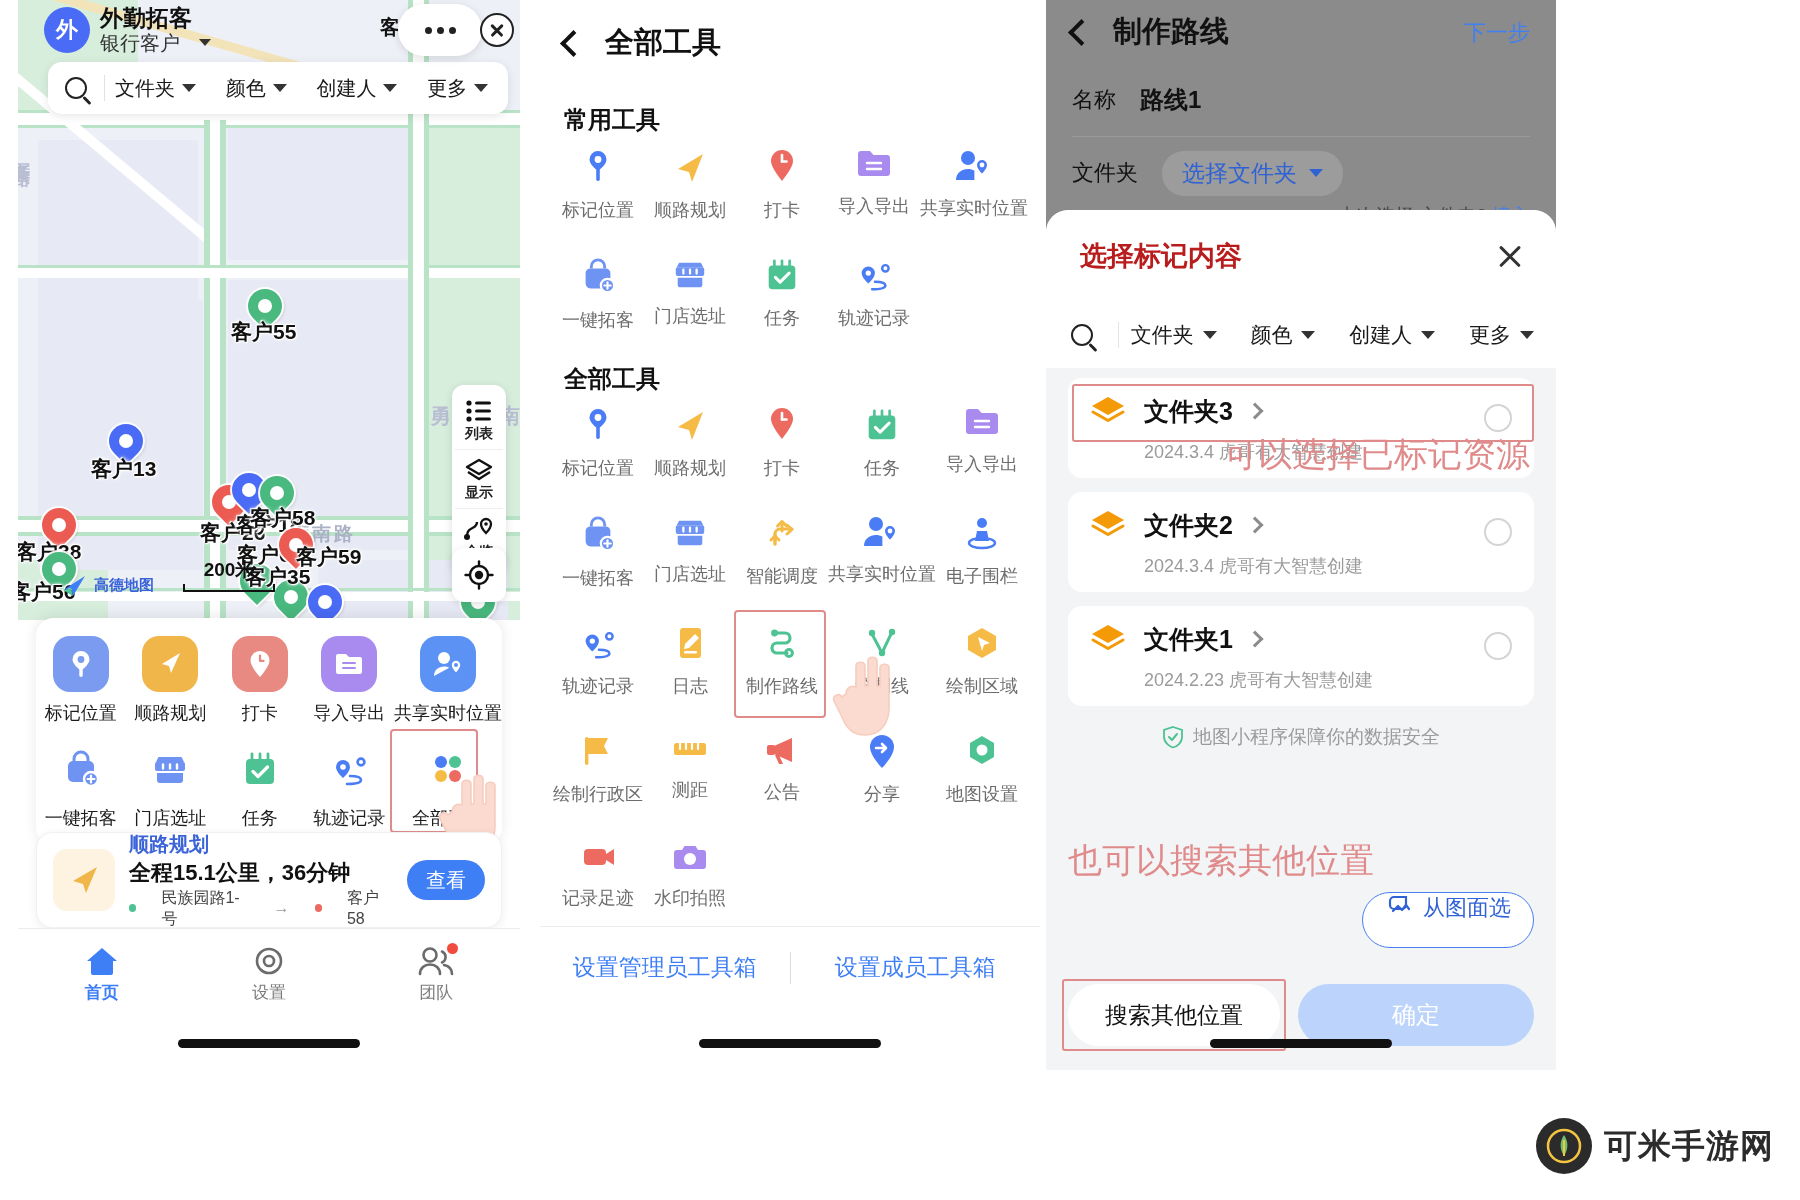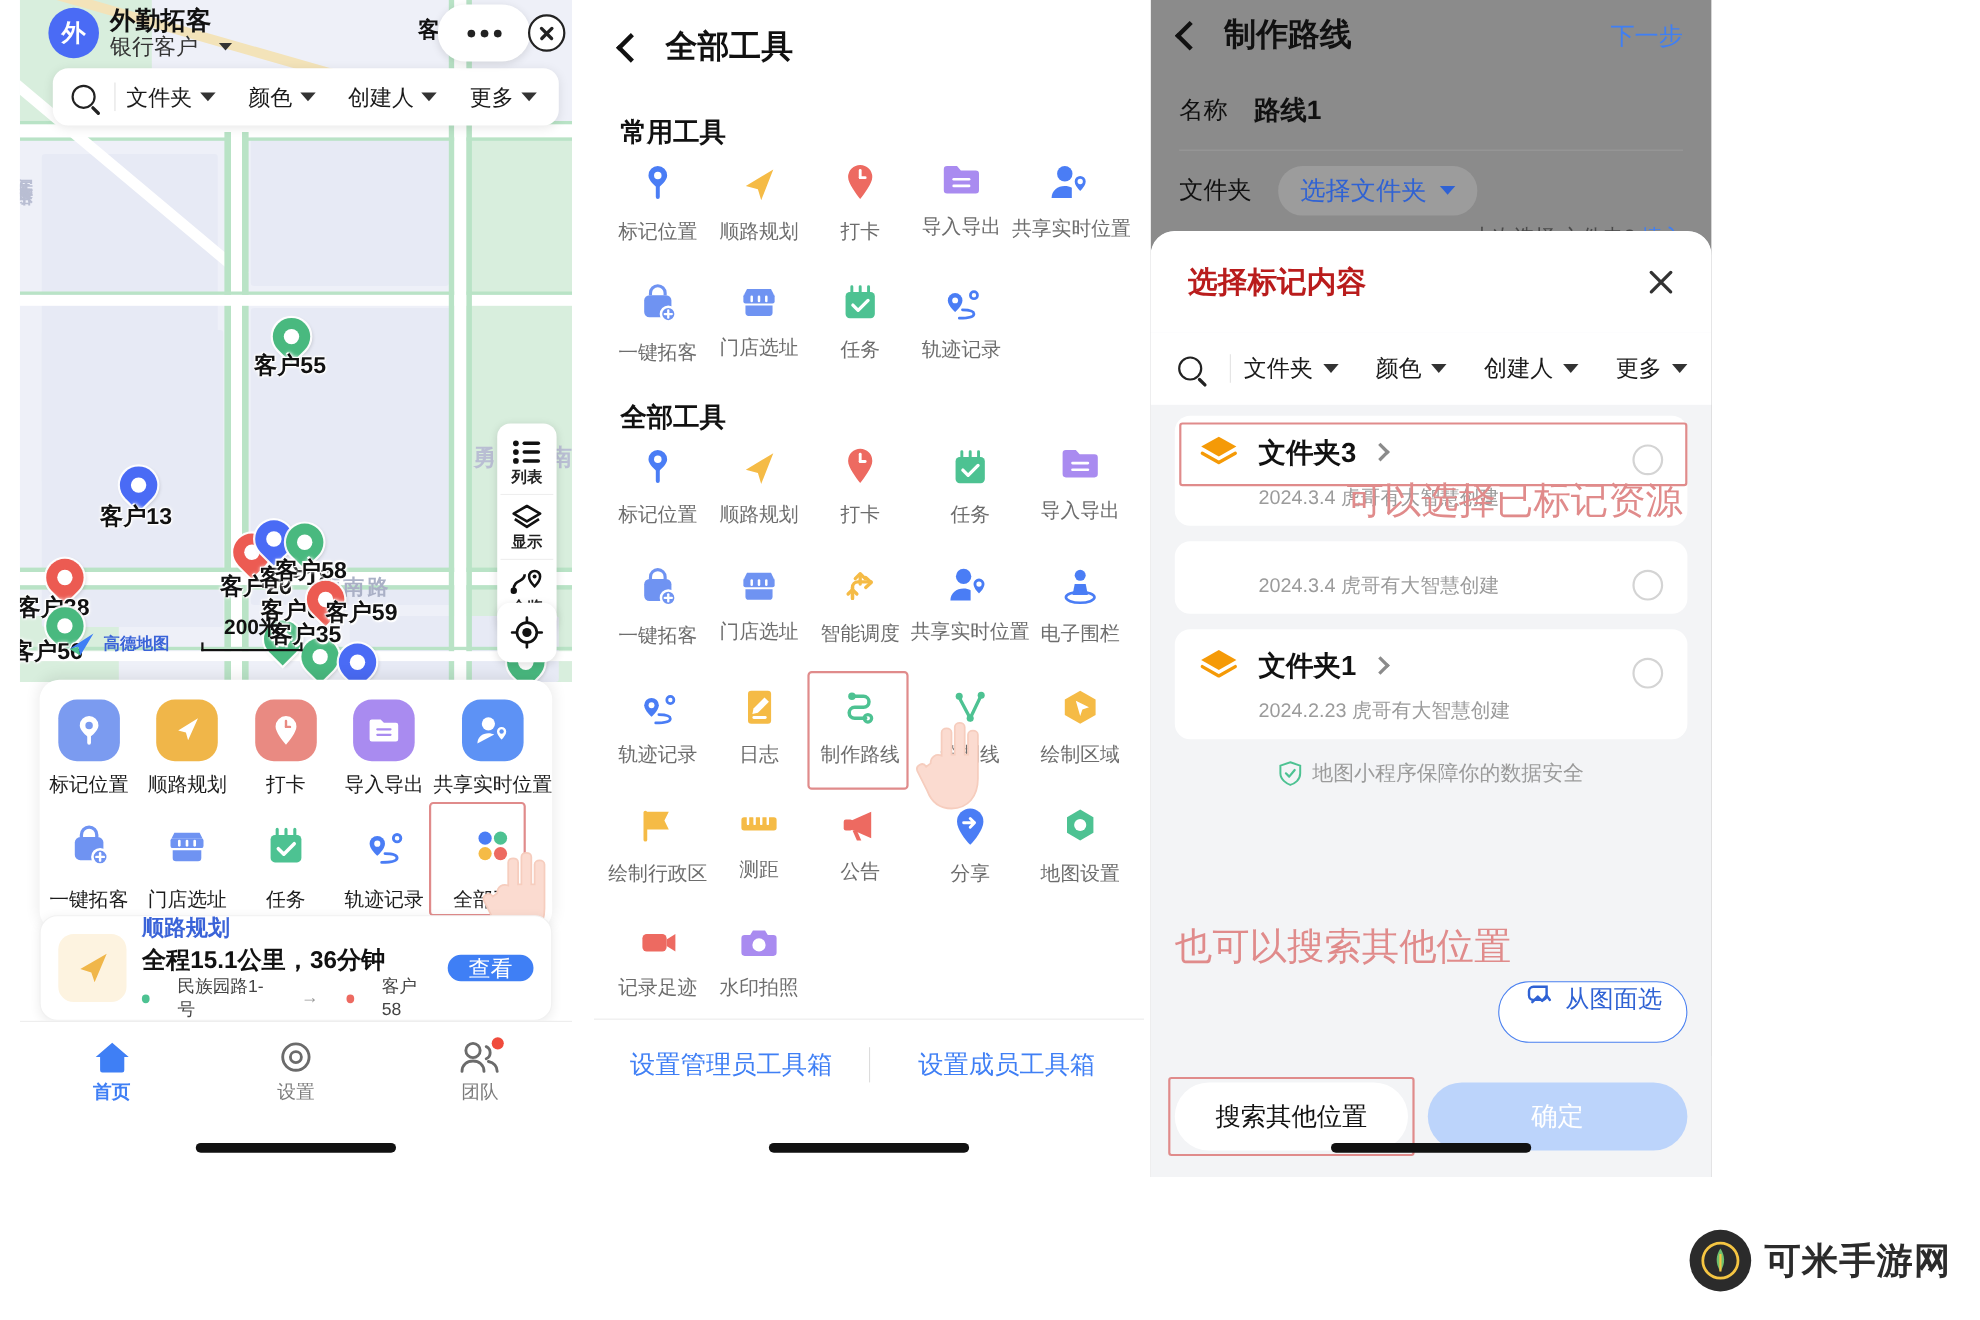--- a/index.html
+++ b/index.html
@@ -158,21 +158,21 @@
     position:absolute; left:18px; top:832px; width:466px; height:96px; background:#fff; border-radius:16px;
     box-shadow:0 2px 10px rgba(0,0,0,.07); display:flex; align-items:center; padding:0 16px; gap:14px; z-index:8;
     border:1px solid #f1f1f1;
   }
   .rc-ico { width:62px;height:62px;border-radius:14px;background:#fdf3e0;display:flex;align-items:center;justify-content:center;}
   .rc-mid { flex:1; line-height:1.32; }
   .rc-t { font-size:20px;font-weight:800;color:#3a63d8; }
   .rc-s { font-size:22px;font-weight:800;color:#111; }
   .rc-b { font-size:16px;color:#444; display:flex;align-items:center;gap:25px; }
   .bullet { width:8px;height:8px;border-radius:50%;display:inline-block; }
-  .rc-btn { width:78px;height:24px;border-radius:20px;background:#3f7ff5;color:#fff;
+  .rc-btn { width:78px;height:40px;border-radius:20px;background:#3f7ff5;color:#fff;
             font-size:20px;display:flex;align-items:center;justify-content:center;font-weight:500;}
 
   
   .tabbar {
     position:absolute; left:0; bottom:50px; width:100%; height:92px; background:#fff;
     border-top:1px solid #ededed; display:flex; align-items:center; z-index:9;
   }
   .tab { flex:1; display:flex;flex-direction:column;align-items:center; gap:4px; position:relative;}
   .tab .tl { font-size:17px; color:#7c7c7c; }
   .tab.active .tl { color:#3f7ff5; font-weight:700; }
@@ -1045,20 +1045,28 @@
                 <path d="M5 18 L20 26.5 L35 18 L20 26.5 Z" fill="none" stroke="#f59a07" stroke-width="3" stroke-linejoin="round"></path>
               </svg>
             <span class="fname">文件夹3</span>
             <span class="chev-r"></span>
           </div>
           <div class="fmeta">2024.3.4 虎哥有大智慧创建</div>
           <div class="fcheck"></div>
         </div>
 
         <div class="fcard">
+          <div class="fr1">
+            <svg width="40" height="34" viewBox="0 0 40 34">
+                <path d="M20 3 L36 12 L20 21 L4 12 Z" fill="#f59a07"></path>
+                <path d="M5 18 L20 26.5 L35 18 L20 26.5 Z" fill="none" stroke="#f59a07" stroke-width="3" stroke-linejoin="round"></path>
+              </svg>
+            <span class="fname">文件夹2</span>
+            <span class="chev-r"></span>
+          </div>
           <div class="fmeta">2024.3.4 虎哥有大智慧创建</div>
           <div class="fcheck"></div>
         </div>
 
         <div class="fcard">
           <div class="fr1">
             <svg width="40" height="34" viewBox="0 0 40 34">
                 <path d="M20 3 L36 12 L20 21 L4 12 Z" fill="#f59a07"></path>
                 <path d="M5 18 L20 26.5 L35 18 L20 26.5 Z" fill="none" stroke="#f59a07" stroke-width="3" stroke-linejoin="round"></path>
               </svg>

